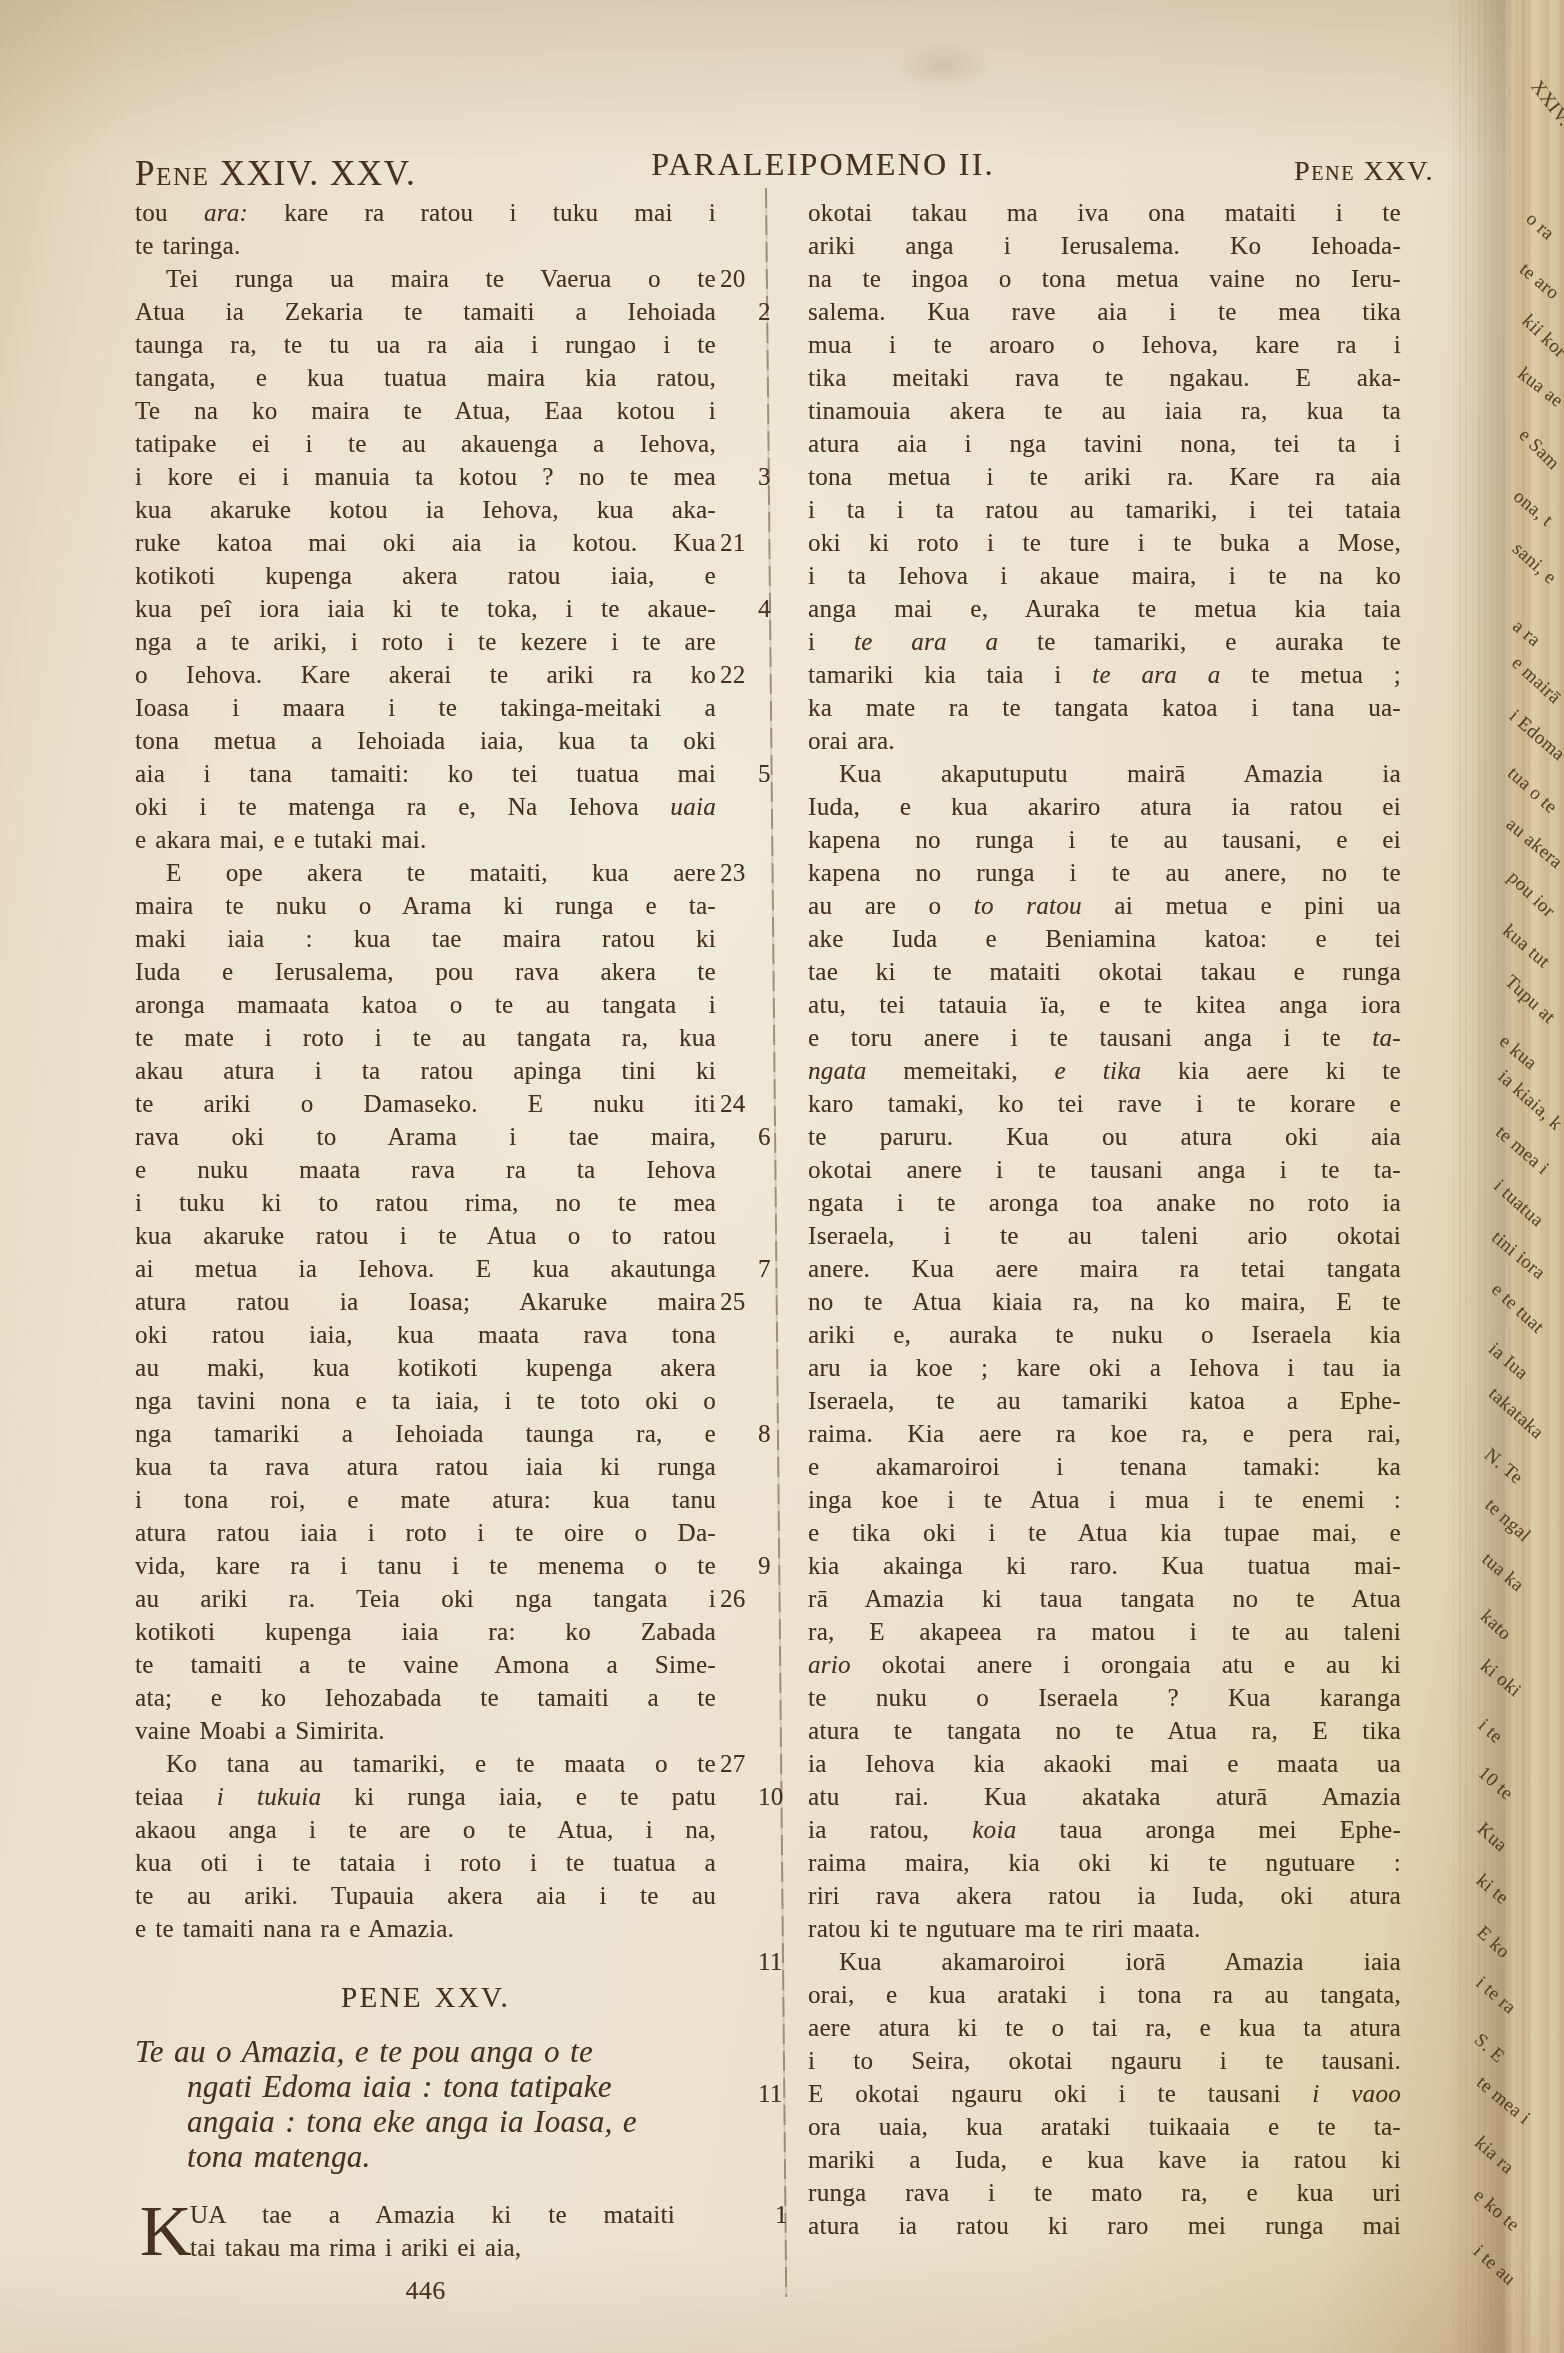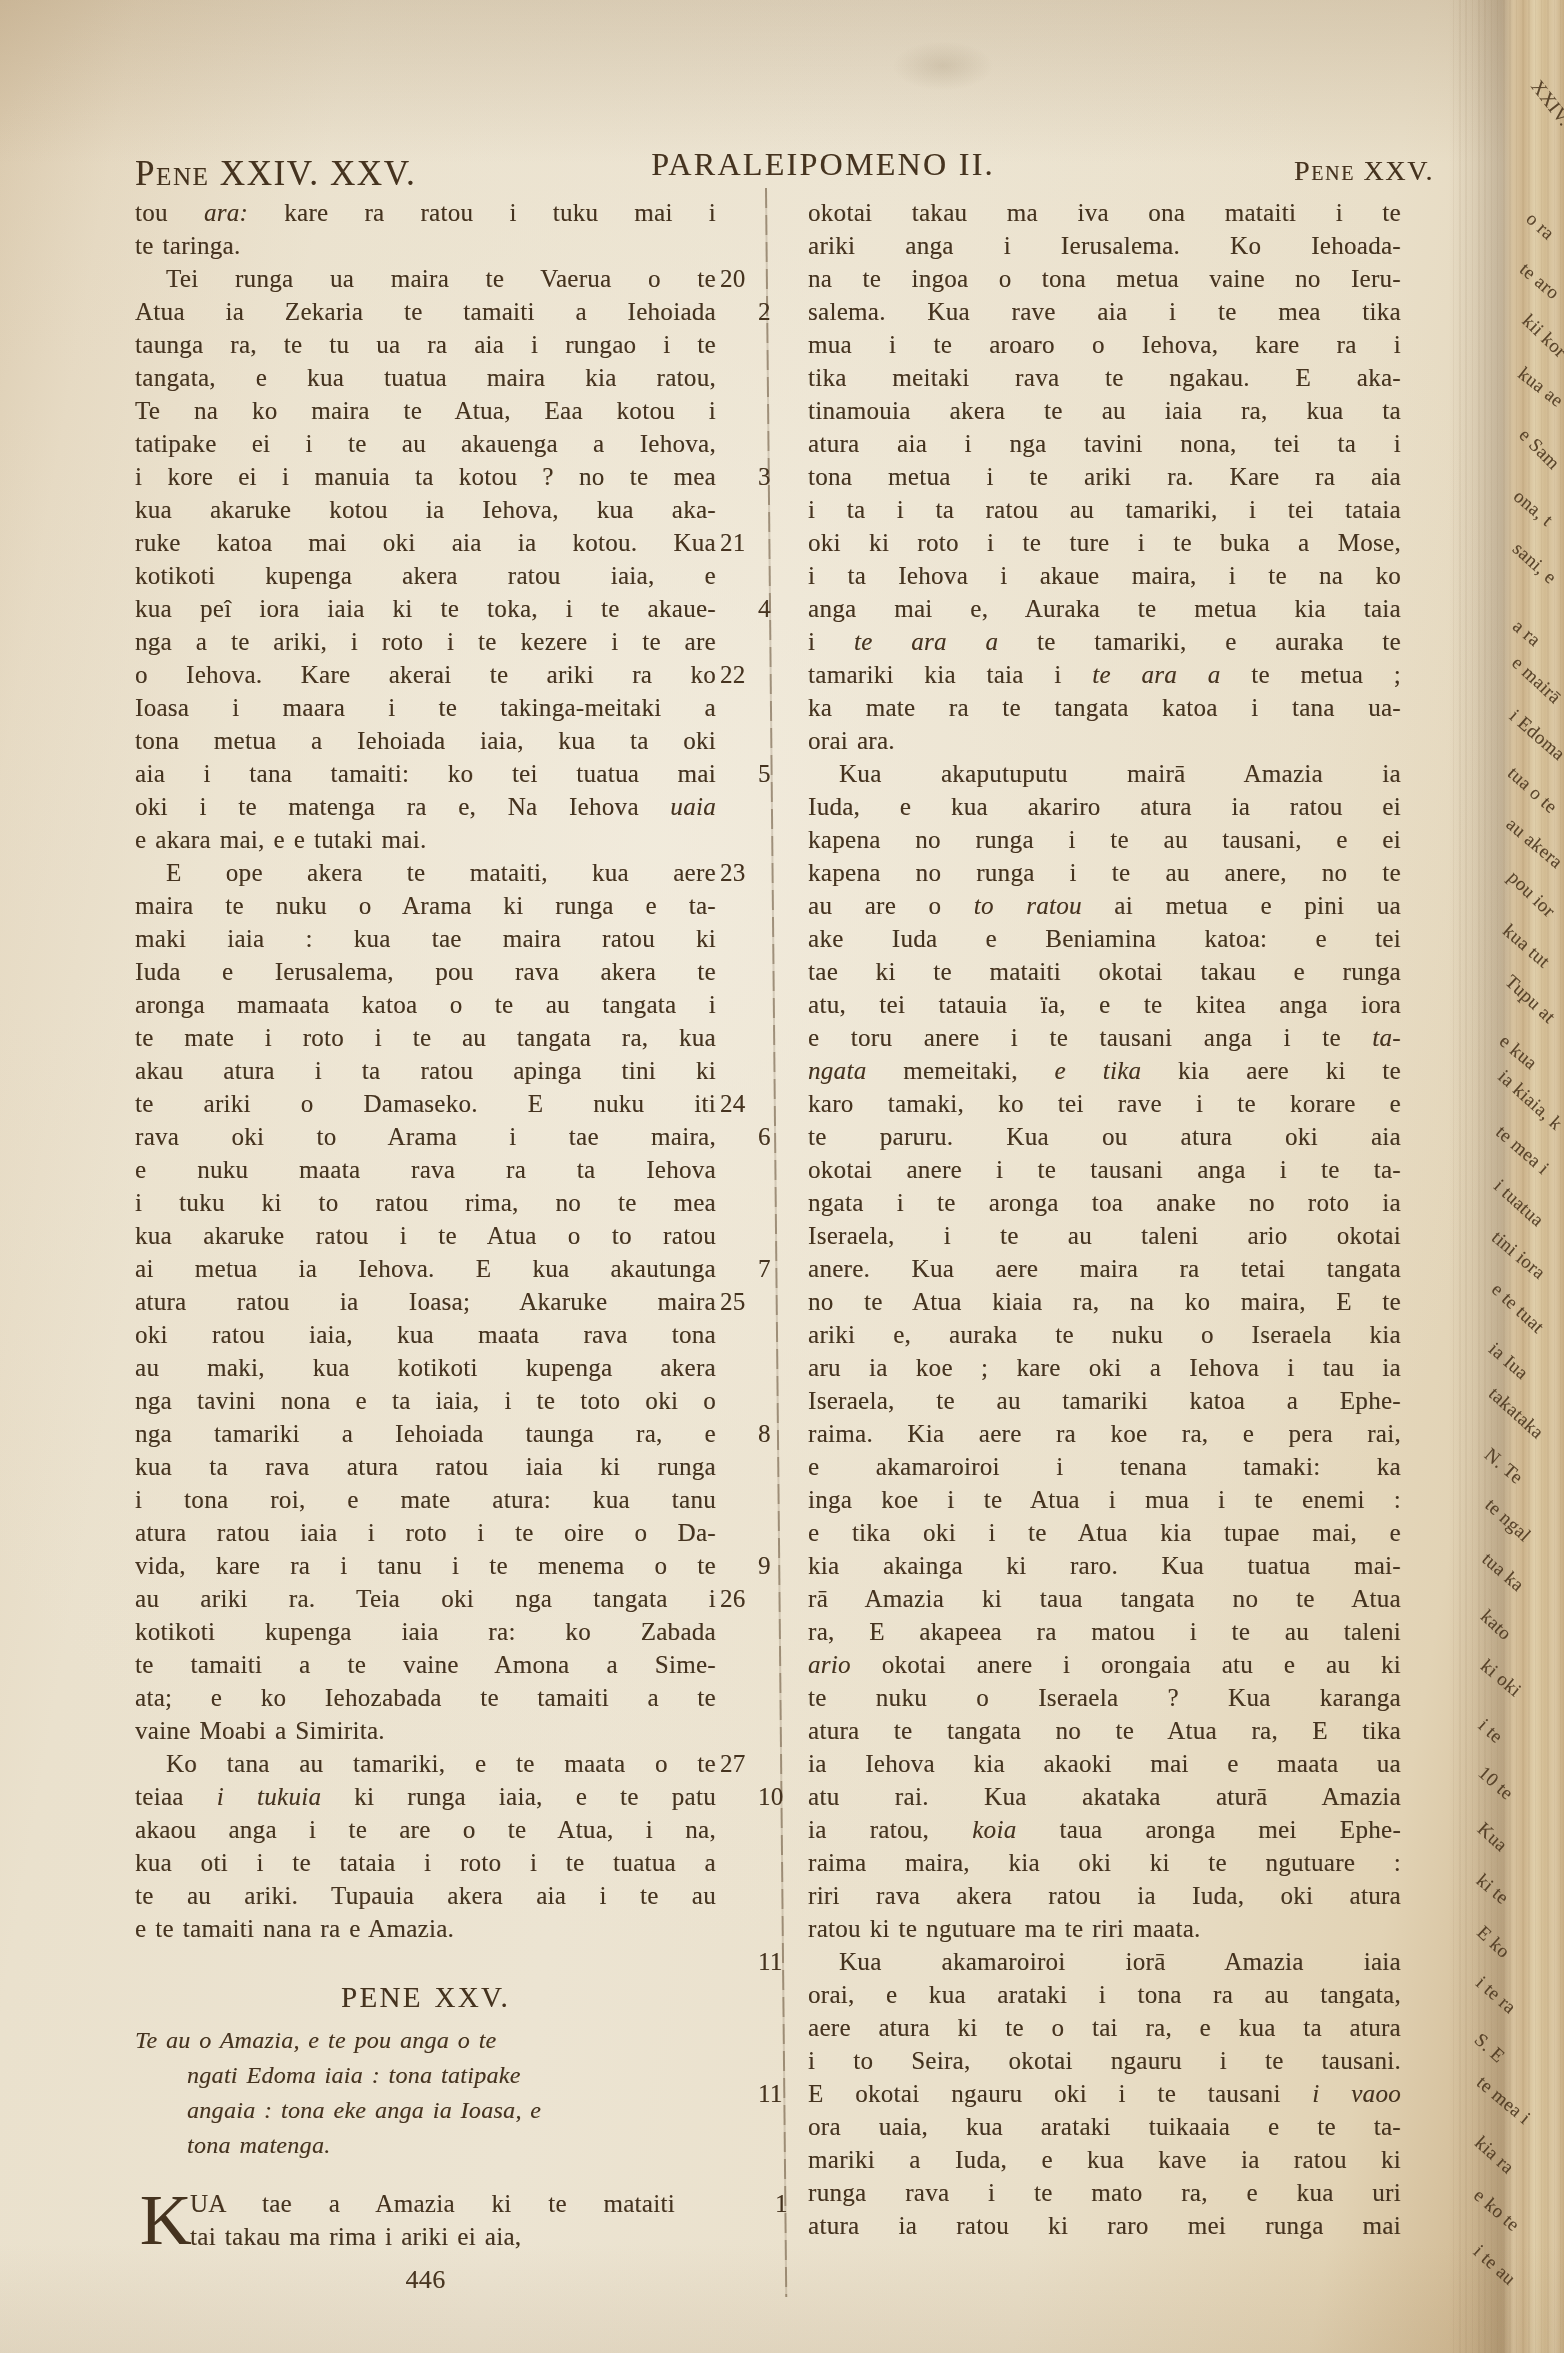--- a/index.html
+++ b/index.html
@@ -40,21 +40,21 @@
   .col-right{left:808px;width:593px;}
   .line{position:relative;text-align:justify;text-align-last:justify;height:33px;white-space:nowrap;}
   .line.lastline{text-align:left;text-align-last:left;}
   .line.indent{text-indent:31px;}
   .verse{position:absolute;top:0;width:49px;text-indent:0;text-align:right;font-size:25px;}
   .vR{right:-53px;}
   .vL{left:-50px;}
 
   
   .chapter-heading{margin-top:36px;text-align:center;text-align-last:center;font-size:29px;letter-spacing:2.3px;height:39px;}
-  .chapter-summary{margin-top:3px;font-style:italic;font-size:24px;line-height:35px;}
+  .chapter-summary{margin-top:14px;font-style:italic;font-size:31px;line-height:35px;}
   .chapter-summary .sline{position:relative;height:35px;white-space:nowrap;}
   .chapter-summary .sline.hang{margin-left:52px;}
   .dropcap-para{position:relative;margin-top:23.5px;height:67px;}
   .drop-cap{position:absolute;left:4.7px;top:1.6px;font-size:72px;line-height:64px;}
   .dropcap-lines{margin-left:55px;}
   .dropcap-lines .line{width:485px;}
   .dropcap-lines .line .vR{right:-149px;}
   .page-number{margin-top:9.4px;text-align:center;text-align-last:center;font-size:26px;}
 
   

